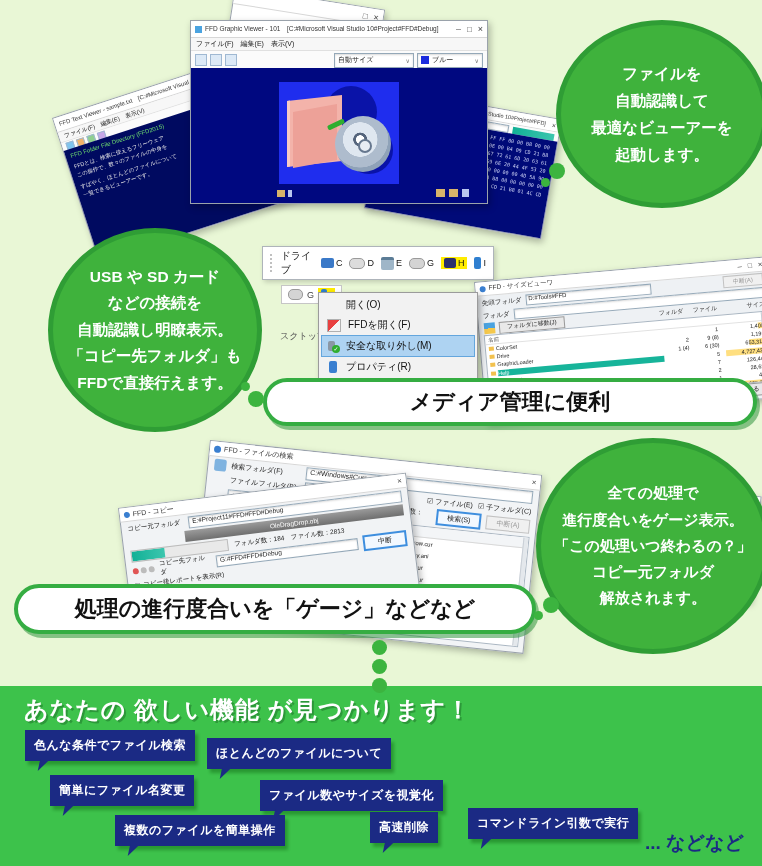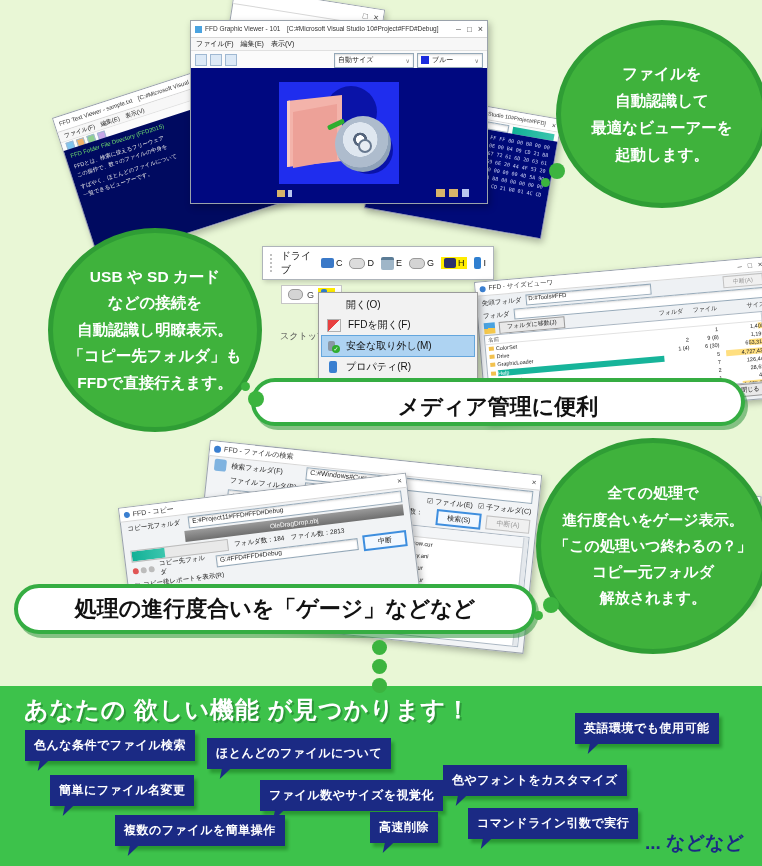--- a/index.html
+++ b/index.html
@@ -330,21 +330,21 @@
         <span style="font-size:5.5px;color:#222;flex:1;">TextConverter</span>
         <span style="font-size:5.5px;color:#222;width:26px;text-align:right;"></span>
         <span style="font-size:5.5px;color:#222;width:30px;text-align:right;">5</span>
         <span style="font-size:5.5px;color:#222;width:46px;text-align:right;position:relative;"><i style="position:absolute;right:0;top:0;bottom:0;width:10px;background:#ffdf80;z-index:0;"></i><b style="position:relative;font-weight:normal;">295,978</b></span>
       </div>
       <div class="abs" style="right:0;top:0;bottom:0;width:4px;background:#e4e8ec;border-left:1px solid #c9cfd6;"></div>
     </div>
     <span class="btn abs" style="right:5px;bottom:3px;width:42px;height:11px;font-size:6px;">閉じる</span>
   </div>
 
-  <div class="banner" style="left:251px;top:378px;width:486px;height:40px;font-size:22px;align-items:flex-end;">
+  <div class="banner" style="left:263px;top:378px;width:486px;height:40px;font-size:22px;">
     <span>メディア管理に便利</span>
   </div>
   <div class="dot" style="left:241px;top:382px;width:9px;height:9px;"></div>
   <div class="dot" style="left:248px;top:391px;width:16px;height:16px;"></div>
 
   <div class="win" style="left:210px;top:440px;width:332px;height:178px;transform:rotate(6deg);transform-origin:left top;z-index:2;background:#f2f4f6;">
     <div class="tb" style="height:14px;font-size:7px;">
       <span style="width:7px;height:7px;border-radius:50%;background:#3a7fd0;margin-right:3px;flex:none;"></span>
       <span class="ttl">FFD - ファイルの検索</span>
       <span class="tbtn" style="font-size:8px;">×</span>
@@ -508,24 +508,22 @@
   <div class="dot" style="left:372px;top:640px;width:15px;height:15px;"></div>
   <div class="dot" style="left:372px;top:659px;width:15px;height:15px;"></div>
   <div class="dot" style="left:372px;top:678px;width:15px;height:15px;"></div>
 
   <div class="abs" style="left:0;top:686px;width:762px;height:180px;background:#3dc24b;">
     <div class="abs" style="left:24px;top:8px;font-size:24px;font-weight:bold;color:#fff;letter-spacing:1px;
                 text-shadow:2px 2px 0 rgba(20,90,30,.4);">あなたの 欲しい機能 が見つかります！</div>
 
     <div class="tag" style="left:25px;top:44px;">色んな条件でファイル検索</div>
     <div class="tag" style="left:207px;top:52px;">ほとんどのファイルについて</div>
-    <div class="tag" style="left:575px;top:27px;">英語環境でも使用可能</div>
     <div class="tag" style="left:50px;top:89px;">簡単にファイル名変更</div>
     <div class="tag" style="left:260px;top:94px;">ファイル数やサイズを視覚化</div>
-    <div class="tag" style="left:443px;top:79px;">色やフォントをカスタマイズ</div>
     <div class="tag" style="left:115px;top:129px;">複数のファイルを簡単操作</div>
     <div class="tag" style="left:370px;top:126px;">高速削除</div>
     <div class="tag" style="left:468px;top:122px;">コマンドライン引数で実行</div>
 
     <div class="abs" style="left:645px;top:144px;font-size:19px;font-weight:bold;color:#1b2a84;">... などなど</div>
   </div>
 
 </div>
 
 </body></html>

